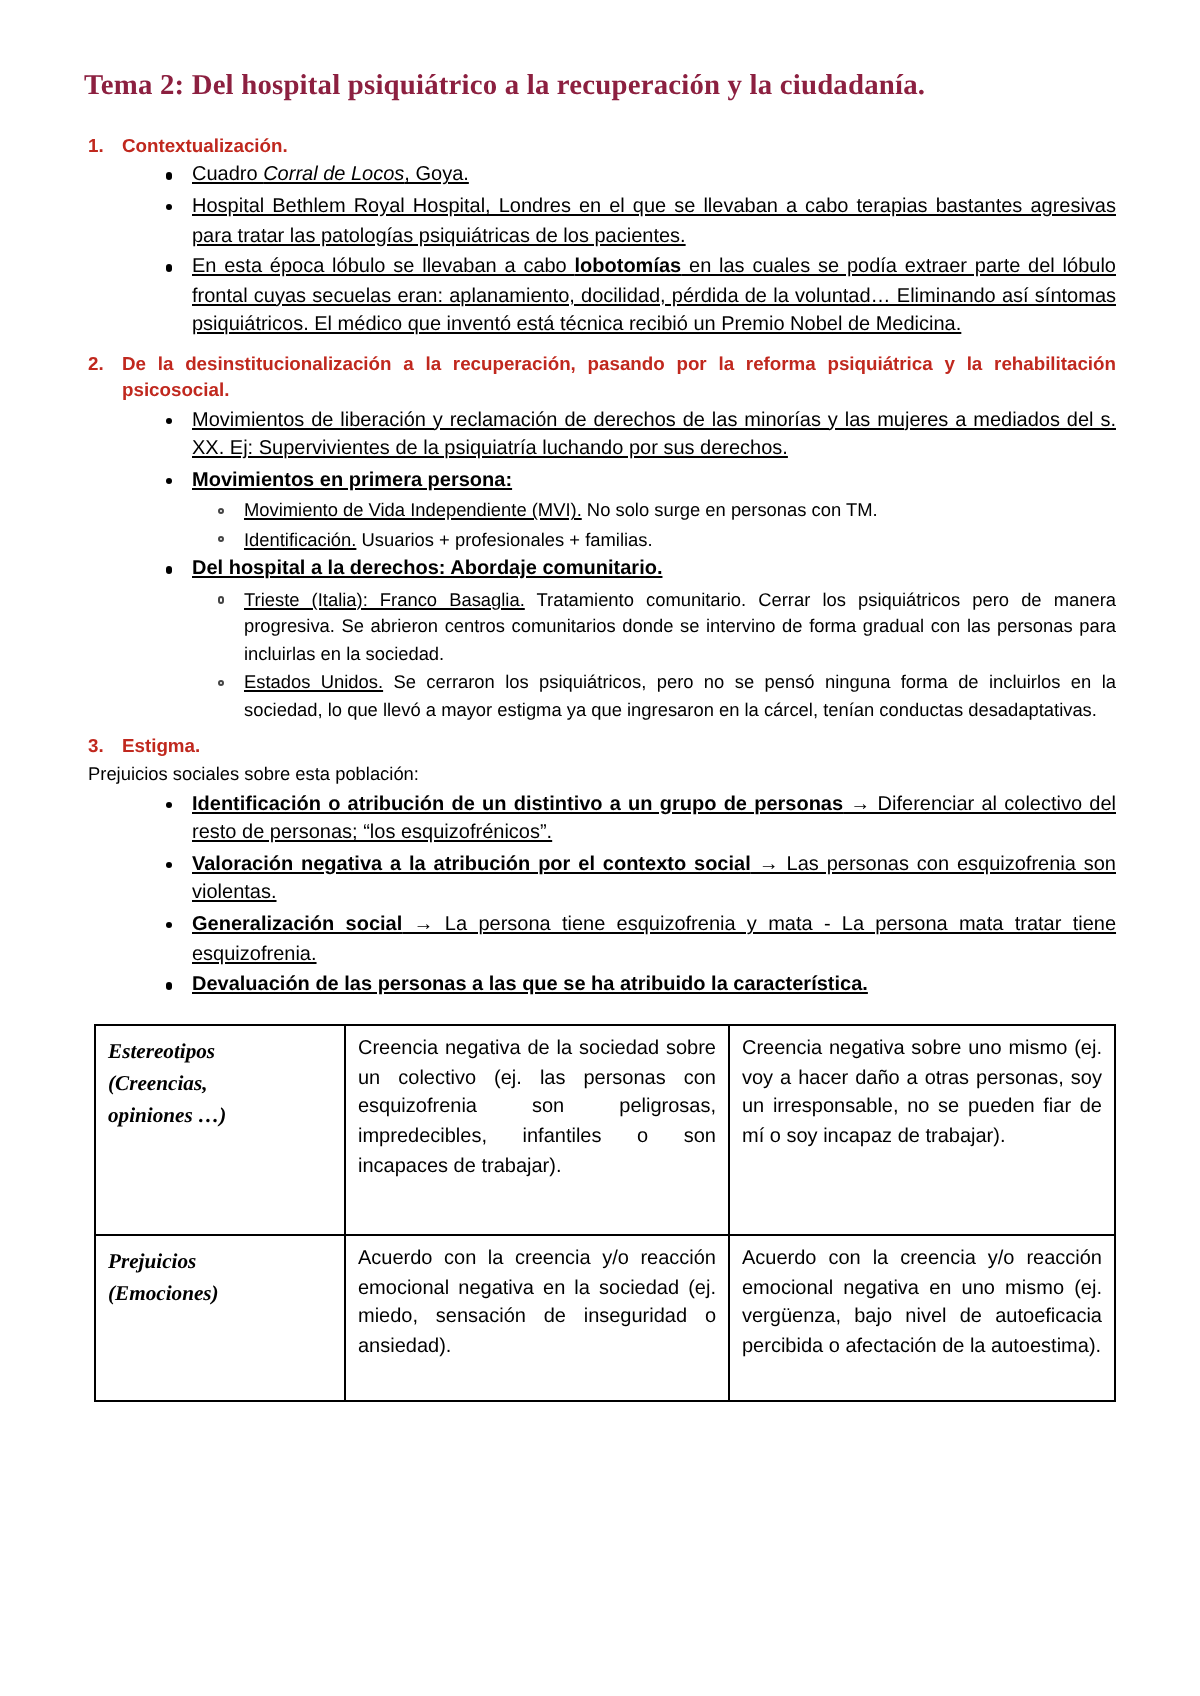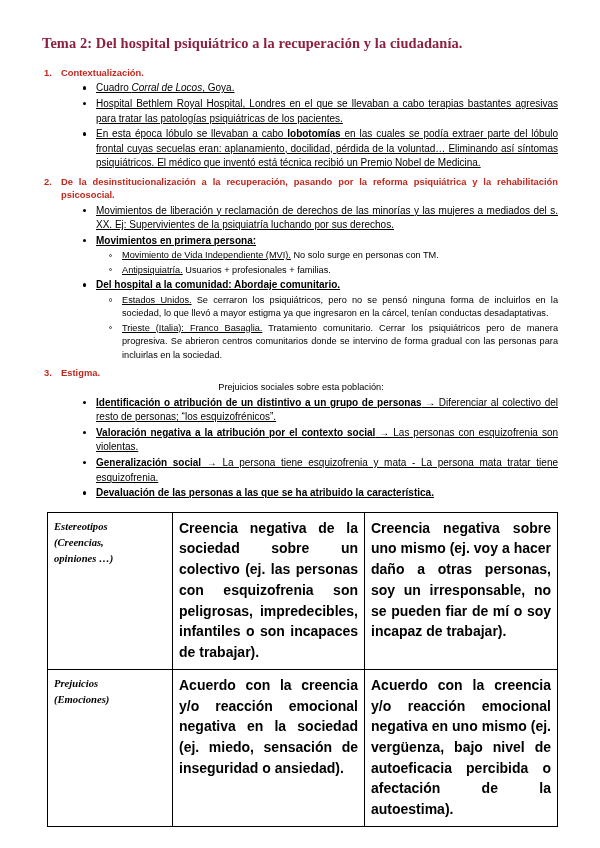--- a/index.html
+++ b/index.html
@@ -59,21 +59,20 @@
   .section-title.justified {
     text-align: justify;
     text-align-last: left;
   }
 
   .plain-line {
     font-size: 9.2px;
     line-height: 1.45;
     margin: 0 0 1px 0;
     padding-left: 2px;
-    text-align: center;
   }
 
   
   ul.lvl1 {
     list-style: none;
     margin: 0;
     padding: 0 0 0 40px;
   }
   ul.lvl1 > li {
     position: relative;
@@ -132,25 +131,24 @@
     border-collapse: collapse;
     width: 510px;
     margin: 11px 0 0 5px;
     table-layout: fixed;
     border: 1.2px solid #000;
   }
   .stigma-table td {
     border: 1.2px solid #000;
     vertical-align: top;
     padding: 5px 6px 6px 6px;
-    font-size: 14px;
+    font-size: 10px;
     line-height: 1.48;
     text-align: justify;
     text-align-last: left;
-    font-weight: bold;
   }
   .stigma-table col.c1 { width: 125px; }
   .stigma-table col.c2 { width: 192px; }
   .stigma-table col.c3 { width: 193px; }
 
   .stigma-table thead td,
   .stigma-table .hdr {
     font-family: "Liberation Serif", serif;
     font-weight: bold;
     font-size: 10.6px;
@@ -194,26 +192,26 @@
       <div class="section">
         <div class="section-head">
           <span class="section-num">2.</span>
           <span class="section-title justified">De la desinstitucionalización a la recuperación, pasando por la reforma psiquiátrica y la rehabilitación psicosocial.</span>
         </div>
         <ul class="lvl1">
           <li><span>Movimientos de liberación y reclamación de derechos de las minorías y las mujeres a mediados del s. XX. Ej: Supervivientes de la psiquiatría luchando por sus derechos.</span></li>
           <li><span class="bd">Movimientos en primera persona:</span></li>
           <ul class="lvl2">
             <li><span class="un">Movimiento de Vida Independiente (MVI).</span><span> No solo surge en personas con TM.</span></li>
-            <li><span class="un">Antipsiquiatría.</span><span> Usuarios + profesionales + familias.</span></li>
+            <li><span class="un">Identificación.</span><span> Usuarios + profesionales + familias.</span></li>
           </ul>
-          <li><span class="bd">Del hospital a la comunidad: Abordaje comunitario.</span></li>
+          <li><span class="bd">Del hospital a la derechos: Abordaje comunitario.</span></li>
           <ul class="lvl2">
+            <li><span class="un">Trieste (Italia): Franco Basaglia.</span><span> Tratamiento comunitario. Cerrar los psiquiátricos pero de manera progresiva. Se abrieron centros comunitarios donde se intervino de forma gradual con las personas para incluirlas en la sociedad.</span></li>
             <li><span class="un">Estados Unidos.</span><span> Se cerraron los psiquiátricos, pero no se pensó ninguna forma de incluirlos en la sociedad, lo que llevó a mayor estigma ya que ingresaron en la cárcel, tenían conductas desadaptativas.</span></li>
-            <li><span class="un">Trieste (Italia): Franco Basaglia.</span><span> Tratamiento comunitario. Cerrar los psiquiátricos pero de manera progresiva. Se abrieron centros comunitarios donde se intervino de forma gradual con las personas para incluirlas en la sociedad.</span></li>
           </ul>
         </ul>
       </div>
       <div class="section">
         <div class="section-head">
           <span class="section-num">3.</span>
           <span class="section-title">Estigma.</span>
         </div>
         <div class="plain-line">Prejuicios sociales sobre esta población:</div>
         <ul class="lvl1">

